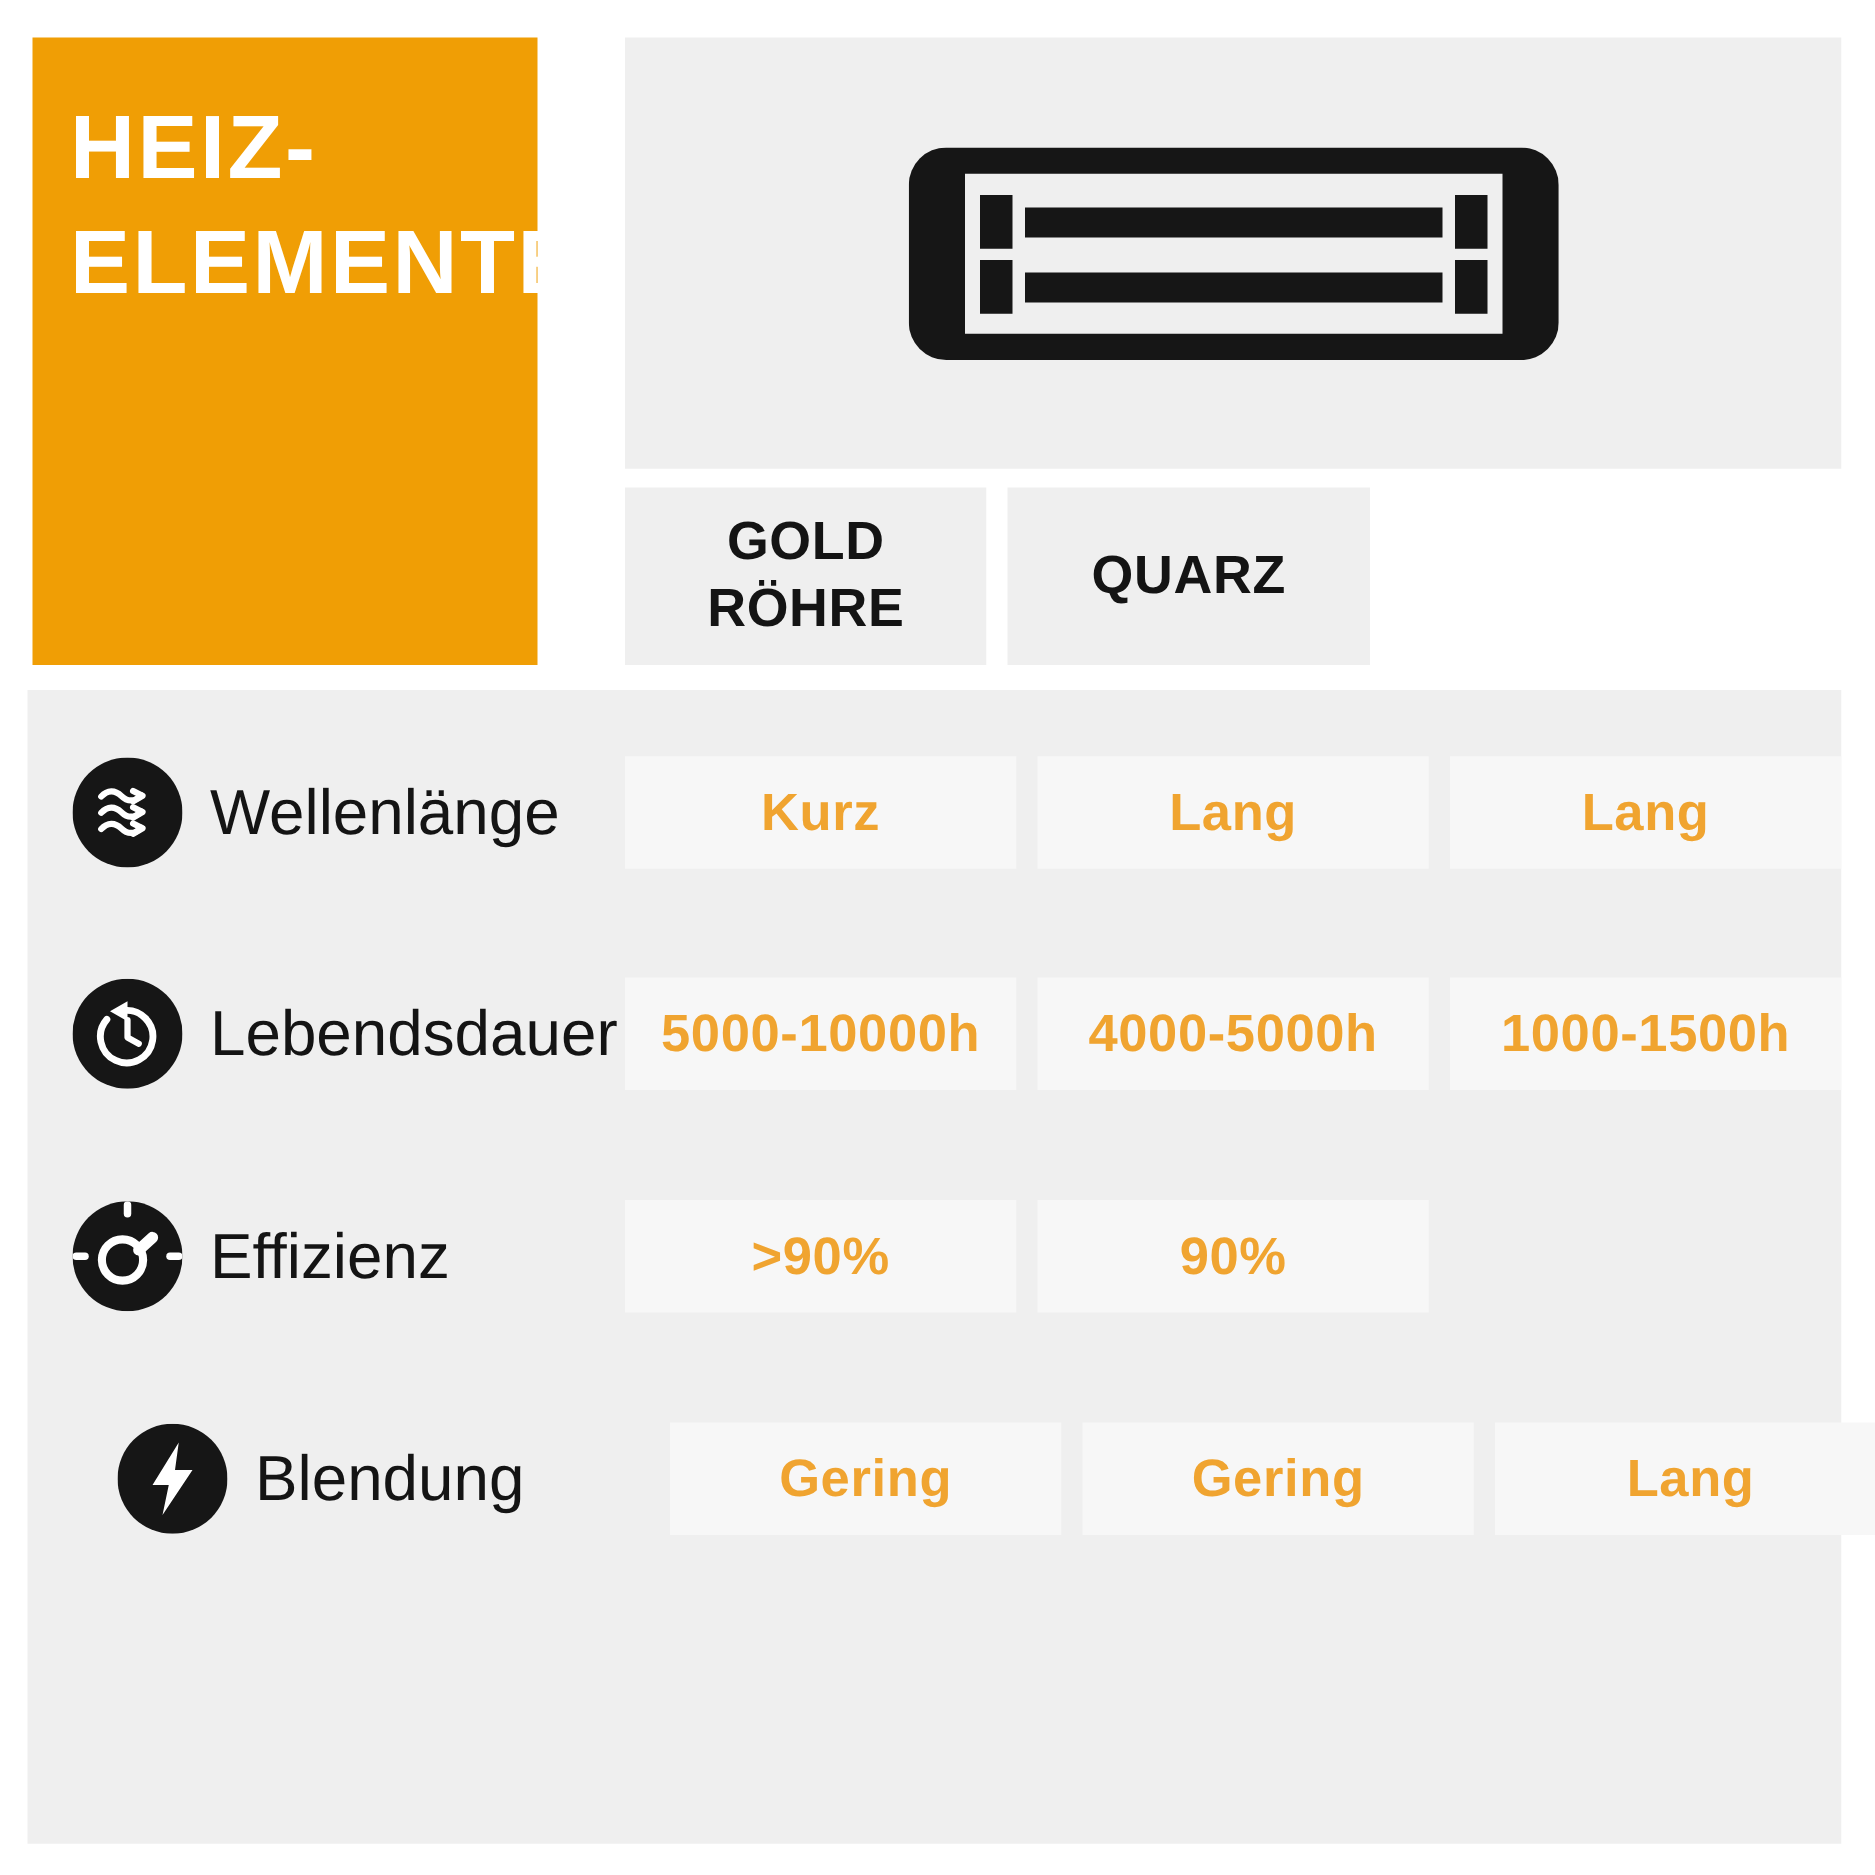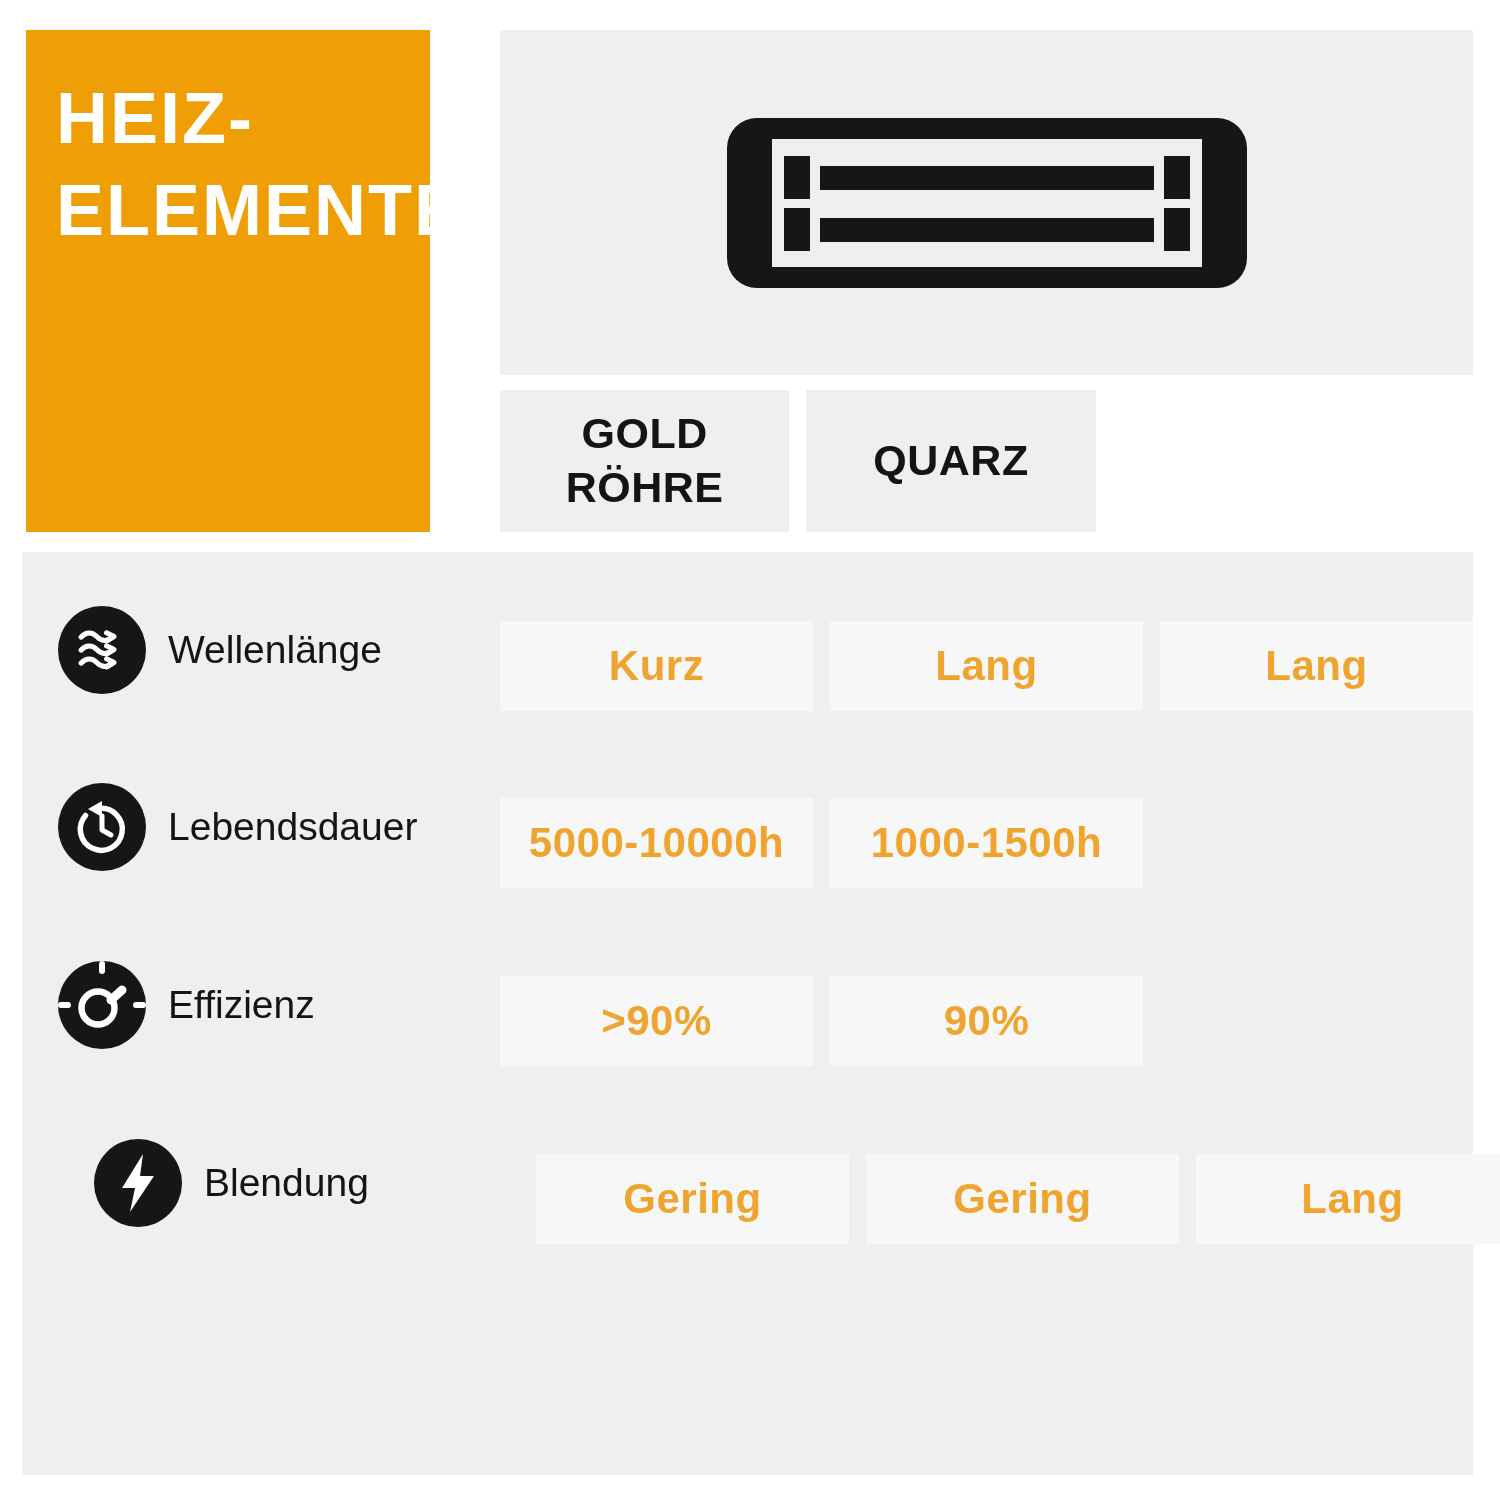--- a/index.html
+++ b/index.html
@@ -38,24 +38,24 @@
   .row{position:absolute;left:0;width:100%;height:90px;}
   .row-1{top:53px;}
   .row-2{top:230px;padding-left:12px;}
   .row-3{top:408px;}
   .row-4{top:586px;margin-left:36px;}
   .row-5{top:763px;}
   .icon-wrap{position:absolute;left:36px;top:1px;width:88px;height:88px;}
   .icon-wrap svg{width:88px;height:88px;display:block;}
   .row-label{
     position:absolute;left:146px;top:0;height:90px;line-height:90px;
-    font-size:39px;color:#141414;white-space:nowrap;
+    font-size:51px;color:#141414;white-space:nowrap;
   }
   .cells{
-    position:absolute;left:478px;top:16px;width:973px;height:90px;
+    position:absolute;left:478px;top:0;width:973px;height:90px;
     display:grid;grid-template-columns:1fr 1fr 1fr;gap:17px;
   }
   .cell{
     background:#F7F7F7;display:flex;align-items:center;justify-content:center;
     font-size:42px;font-weight:700;color:#F0A430;white-space:nowrap;letter-spacing:0.5px;
   }
 </style>
 </head>
 <body>
 
@@ -122,20 +122,21 @@
         <svg viewBox="0 0 88 88" aria-hidden="true">
           <circle cx="44" cy="44" r="44" fill="#161616"></circle>
           <path d="M27.5 32.5 A21 21 0 1 0 40.5 25.5" fill="none" stroke="#ffffff" stroke-width="5.5" stroke-linecap="round"></path>
           <polygon points="30,26 44,18 44,34" fill="#ffffff"></polygon>
           <path d="M44 33 L44 47 L53 52" fill="none" stroke="#ffffff" stroke-width="5" stroke-linecap="round" stroke-linejoin="round"></path>
         </svg>
       </div>
       <div class="row-label">Lebendsdauer</div>
       <div class="cells">
         <div class="cell">5000-10000h</div>
+        <div class="cell">4000-5000h</div>
         <div class="cell">1000-1500h</div>
       </div>
     </div>
 
     <div class="row row-3">
       <div class="icon-wrap">
         <svg viewBox="0 0 88 88" aria-hidden="true">
           <circle cx="44" cy="44" r="44" fill="#161616"></circle>
           <rect x="41" y="0" width="6" height="13" rx="3" fill="#ffffff"></rect>
           <rect x="0" y="41" width="13" height="6" rx="3" fill="#ffffff"></rect>

